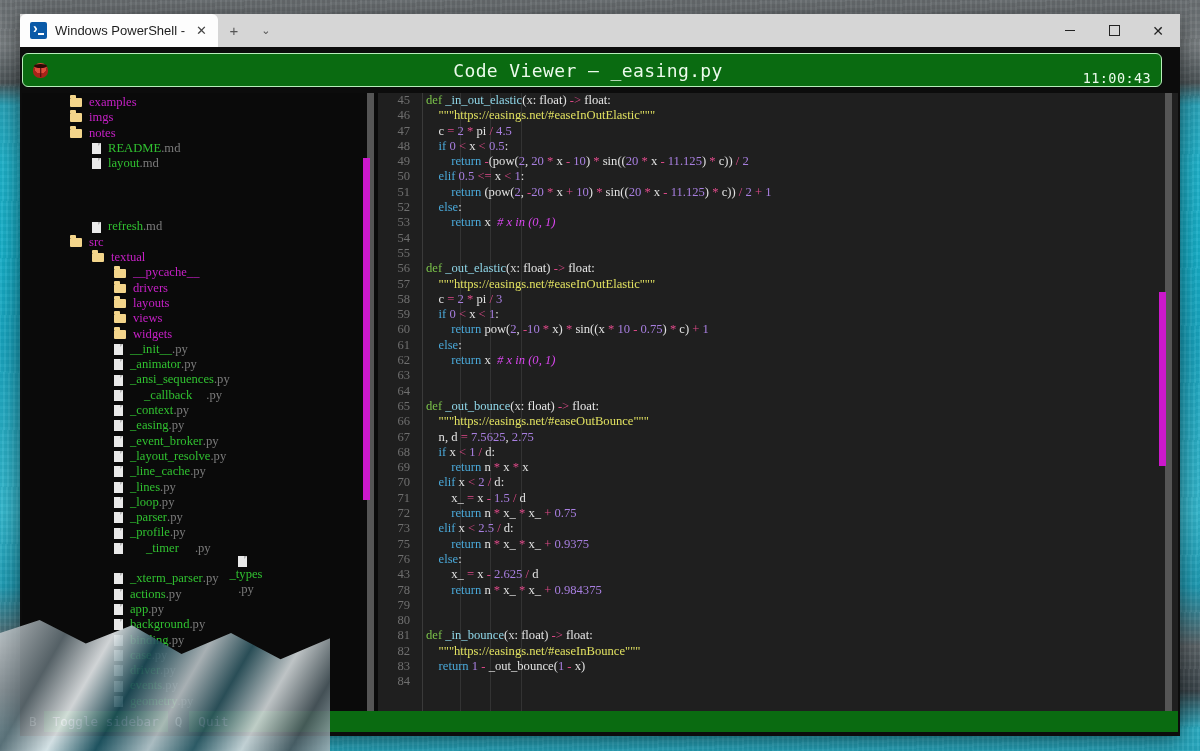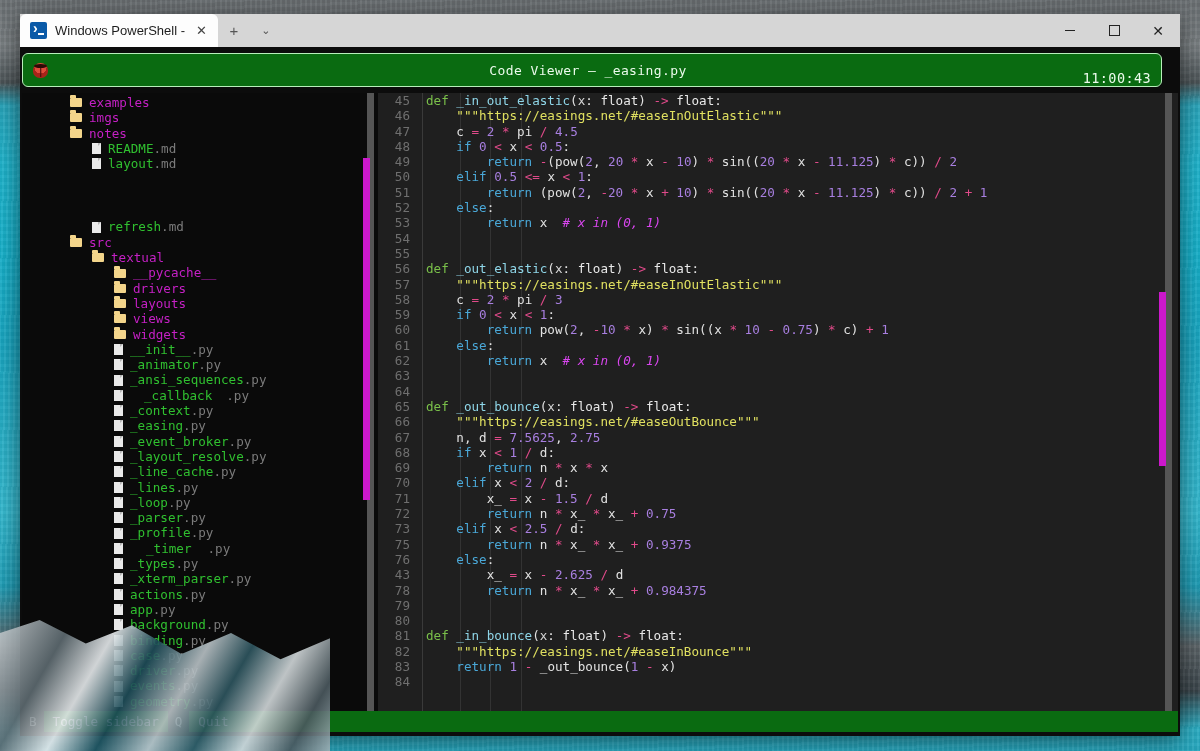--- a/index.html
+++ b/index.html
@@ -79,36 +79,36 @@
     position:absolute;left:0;top:33px;width:1160px;height:689px;background:#0c0c0c;
     font-family:"DejaVu Sans Mono", monospace;
   }
   #apptitle{
     position:absolute;left:2px;top:6px;width:1140px;height:34px;
     background:#0a6b11; border:1px solid #b8f0bb; border-radius:6px;
     display:flex;align-items:center;padding:0 10px;
     color:#e8f6e8;font-size:13.5px;letter-spacing:.4px;
   }
   #apptitle .ttl{
-    position:absolute;left:0;right:8px;text-align:center;font-size:13px;color:#ecfbec;
+    position:absolute;left:0;right:8px;text-align:center;font-size:18px;color:#ecfbec;
     pointer-events:none;
   }
   #apptitle .clock{margin-left:auto;font-size:13.5px;color:#ecfbec;position:relative;margin-top:16px;}
   .bug{
     width:15px;height:15px;border-radius:50% 50% 45% 45%;
     background:radial-gradient(circle at 50% 30%, #e04b3a 0 46%, #a8241a 47% 100%);
     position:relative;flex:0 0 auto;
   }
   .bug::before{content:"";position:absolute;left:50%;top:1px;width:1.5px;height:13px;
     background:#3a0b08;transform:translateX(-50%);}
   .bug::after{content:"";position:absolute;left:1px;top:1px;width:13px;height:4px;
     background:#2e0906;border-radius:50%;}
 
   
-  #body{position:absolute;left:2px;top:46px;width:1156px;height:622px;display:flex;}
+  #body{position:absolute;left:2px;top:46px;width:1156px;height:622px;display:flex;font-family:Liberation Serif, serif;}
   
   #sidebar{width:356px;height:622px;background:#0a0a0a;position:relative;overflow:hidden;}
   #tree{padding-top:2px;}
   .trow{height:15.3px;display:flex;align-items:center;font-size:12.6px;white-space:nowrap;
         line-height:15.3px;}
   .folder-ico{
     width:12px;height:9px;background:#f3d58b;border-radius:1px;position:relative;
     margin-right:7px;flex:0 0 auto;
   }
   .folder-ico::before{
@@ -314,21 +314,21 @@
               <div class="trow" style="padding-left: 92px;">
                 <span class="file-ico"></span>
                 <span class="fname">_profile</span>
                 <span class="fext">.py</span>
               </div>
               <div class="trow" style="padding-left: 92px; gap: 16px;">
                 <span class="file-ico"></span>
                 <span class="fname">_timer</span>
                 <span class="fext">.py</span>
               </div>
-              <div class="trow" style="padding-left: 92px;">
+              <div class="trow" style="padding-left: 92px; flex-direction: column;">
                 <span class="file-ico"></span>
                 <span class="fname">_types</span>
                 <span class="fext">.py</span>
               </div>
               <div class="trow" style="padding-left: 92px;">
                 <span class="file-ico"></span>
                 <span class="fname">_xterm_parser</span>
                 <span class="fext">.py</span>
               </div>
               <div class="trow" style="padding-left: 92px;">

